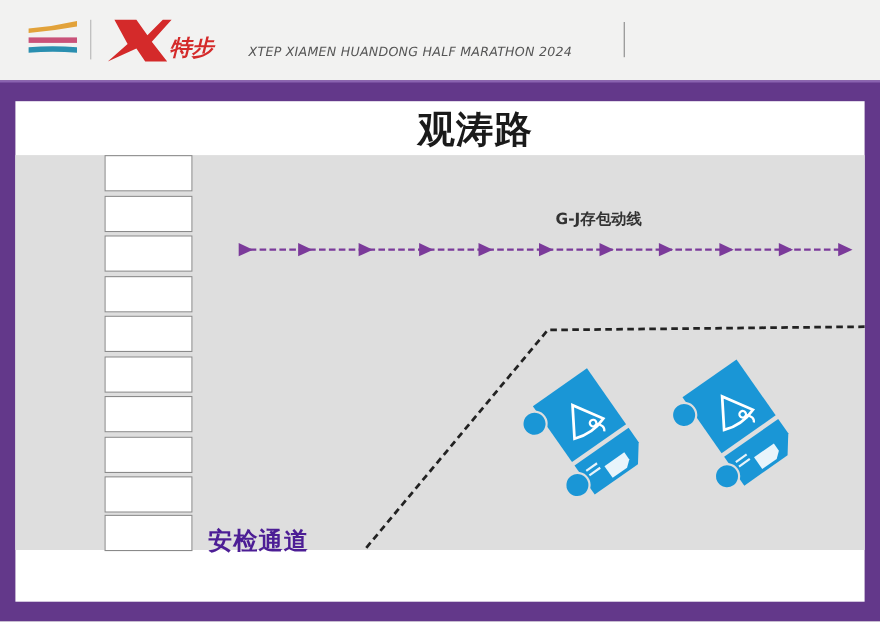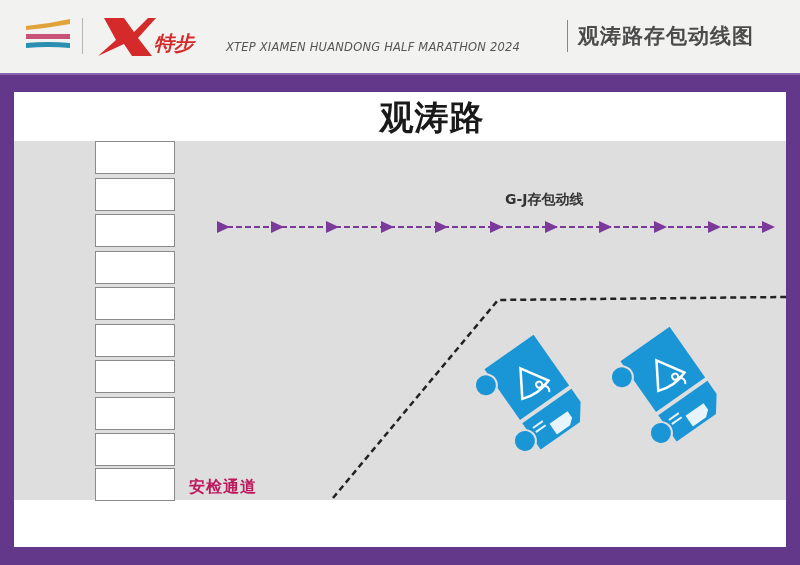--- a/index.html
+++ b/index.html
@@ -11,40 +11,39 @@
   .event-cn{position:absolute;left:226px;top:12px;font-size:24px;font-style:italic;color:#4a4a4a;font-weight:bold;letter-spacing:-1px;white-space:nowrap;}
   .event-en{position:absolute;left:226px;top:40px;font-size:11.5px;font-style:italic;color:#555;white-space:nowrap;letter-spacing:0.2px;}
   .page-title{position:absolute;left:578px;top:22px;font-size:21px;font-weight:bold;color:#4b4b4b;white-space:nowrap;letter-spacing:1px;}
   .frame{position:absolute;left:0;top:73px;width:800px;height:492px;background:#63388a;}
   .frame-top-line{position:absolute;left:0;top:73px;width:800px;height:2px;background:#8a63b0;}
   .inner{position:absolute;left:14px;top:92px;width:772px;height:455px;background:#ffffff;}
   .road{position:absolute;left:14px;top:141px;width:772px;height:359px;background:#dedede;}
   .road-name{position:absolute;left:0;top:95px;width:800px;text-align:center;font-size:34px;font-weight:bold;color:#1a1a1a;letter-spacing:1px;margin-left:32px;}
   .box{position:absolute;left:95px;width:78px;height:31px;background:#fff;border:1.5px solid #8a8a8a;}
   .flow-label{position:absolute;left:505px;top:191px;font-size:14px;font-weight:bold;color:#333;white-space:nowrap;text-align:right;}
-  .security-label{position:absolute;left:189px;top:477px;font-size:16px;font-weight:bold;color:#be185d;white-space:nowrap;letter-spacing:1px;}
+  .security-label{position:absolute;left:189px;top:477px;font-size:22px;font-weight:bold;color:#4c1d95;white-space:nowrap;letter-spacing:1px;}
   svg.overlay{position:absolute;left:0;top:0;}
 </style>
 </head>
 <body>
 
 <div class="header">
   <svg class="logo-bars" viewBox="0 0 48 36">
     <path d="M2 8 Q24 6 46 1 L46 6 Q24 10 2 12 Z" fill="#e2a23a"></path>
     <rect x="2" y="16" width="44" height="5" fill="#c95279"></rect>
     <path d="M2 25 Q24 23 46 25 L46 30 Q24 28 2 30 Z" fill="#2a8fb0"></path>
   </svg>
   <div class="vsep" style="left:82px;top:18px;height:36px;"></div>
   <svg class="xtep-logo" viewBox="0 0 120 44">
     <path d="M10 4 L30 4 L40 18 L54 4 L62 4 L44 24 L58 42 L38 42 L30 30 L4 42 L22 26 Z" fill="#d42a2a"></path>
     <text x="60" y="36" font-size="20" font-weight="bold" font-style="italic" fill="#d42a2a" font-family="DejaVu Sans, sans-serif">特步</text>
   </svg>
   <div class="event-en">XTEP XIAMEN HUANDONG HALF MARATHON 2024</div>
   <div class="vsep" style="left:567px;top:20px;height:32px;background:#888;"></div>
-  <div class="page-title">观涛路存包动线图</div>
 </div>
 
 <div class="frame"></div>
 <div class="frame-top-line"></div>
 <div class="inner"></div>
 <div class="road"></div>
 <div class="road-name">观涛路</div>
 
 <div class="box" style="top:141px;"></div>
 <div class="box" style="top:177.5px;"></div>

